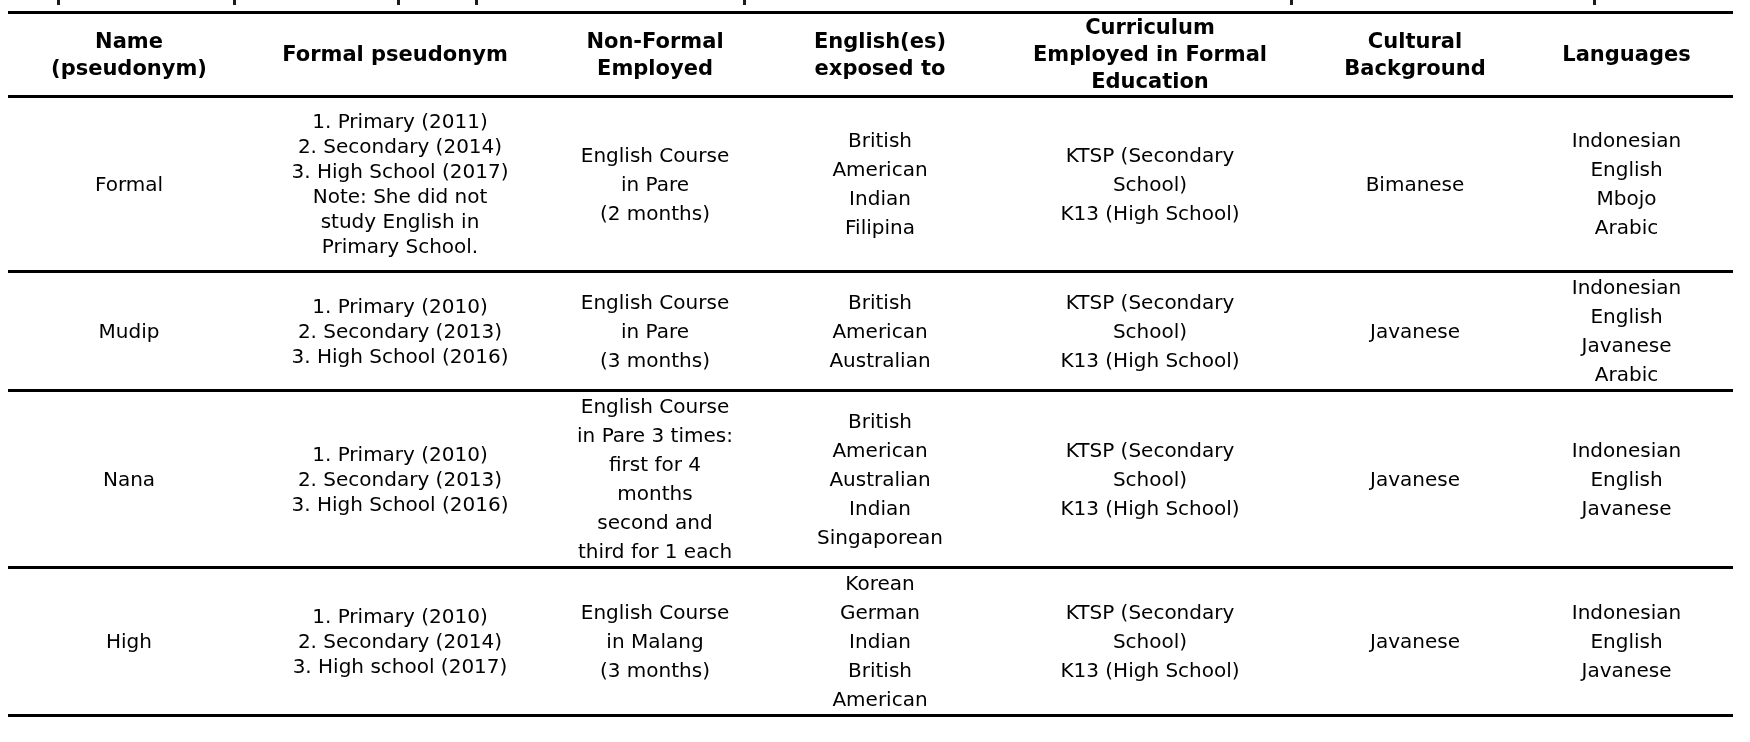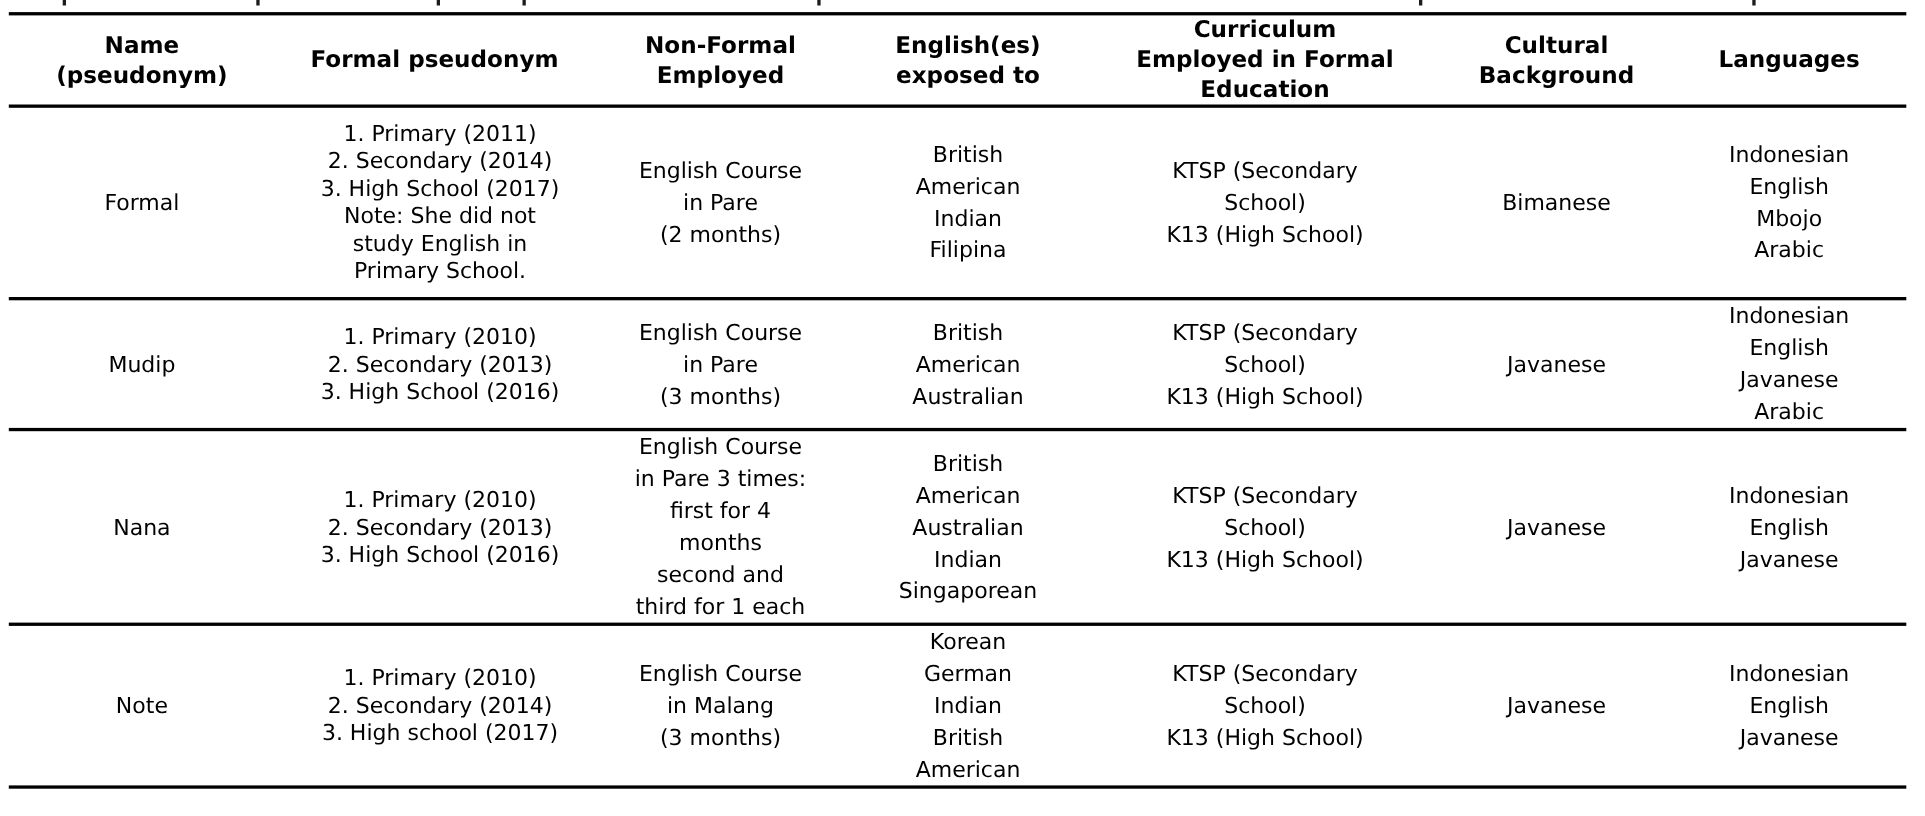--- a/index.html
+++ b/index.html
@@ -142,21 +142,21 @@
 Singaporean</td>
       <td>KTSP (Secondary
 School)
 K13 (High School)</td>
       <td>Javanese</td>
       <td>Indonesian
 English
 Javanese</td>
     </tr>
     <tr class="r-3">
-      <td>Note</td>
+      <td>High</td>
       <td class="col-formal">1. Primary (2010)
 2. Secondary (2014)
 3. High school (2017)</td>
       <td>English Course
 in Malang
 (3 months)</td>
       <td>Korean
 German
 Indian
 British

